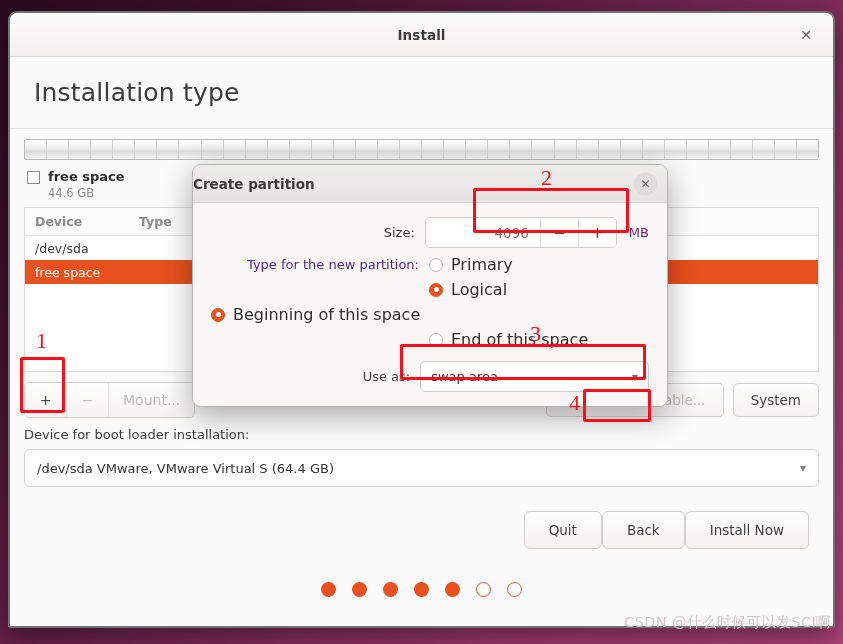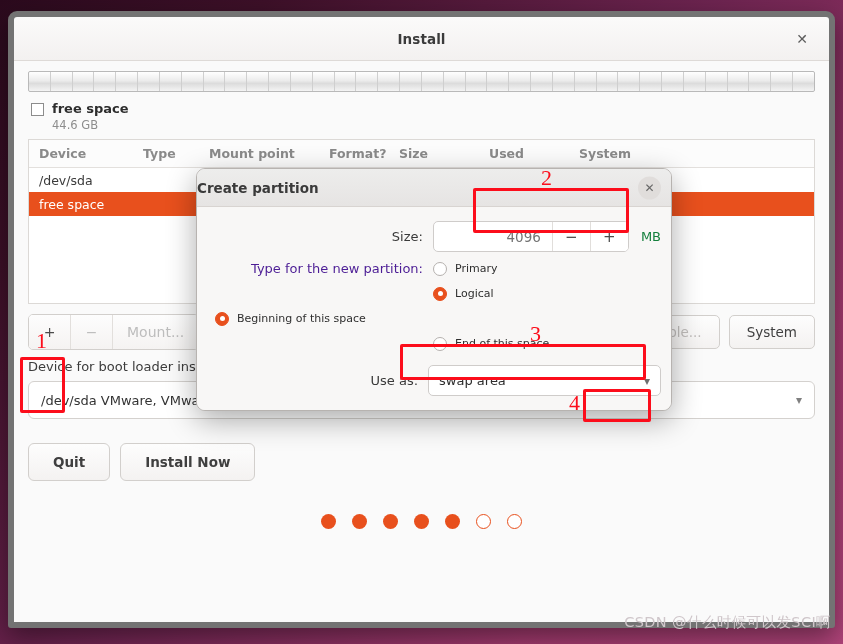--- a/index.html
+++ b/index.html
@@ -12,21 +12,21 @@
     background: linear-gradient(135deg, #2b0a1d 0%, #3d1028 18%, #6d2450 48%, #a23a6e 78%, #b0447a 100%);
     position: relative;
   }
 
   
   .window {
     position: absolute;
     left: 8px; top: 11px;
     width: 827px; height: 617px;
     background: #fafafa;
-    border: 6px solid #737373;
+    border: 2px solid #737373;
     border-radius: 9px 9px 3px 3px;
     box-shadow: 0 10px 26px rgba(0,0,0,.42);
     overflow: hidden;
   }
   .titlebar {
     position: relative;
     height: 44px;
     background: linear-gradient(180deg,#fbfafa 0%, #f3f1f0 100%);
     border-bottom: 1px solid #dedad7;
     border-radius: 8px 8px 0 0;
@@ -137,21 +137,21 @@
   .combo {
     margin-top: 7px; height: 38px;
     border: 1px solid #d4d1ce; border-radius: 6px;
     background: #fff;
     display: flex; align-items: center; padding: 0 12px;
     font-size: 13px; color: #333;
   }
   .combo .chev { margin-left: auto; color: #808080; font-size: 12px; }
 
   
-  .actions { display: flex; gap: 10px; margin-top: 24px; padding-right: 10px; font-weight: bold; }
+  .actions { display: flex; justify-content: flex-end; margin-top: 24px; padding-right: 10px; }
   .actions .btn { height: 38px; padding: 0 24px; font-size: 13.5px; border-radius: 6px; }
 
   
   .dots { display: flex; justify-content: center; gap: 16px; margin-top: 33px; }
   .dot { width: 15px; height: 15px; border-radius: 50%; }
   .dot.on { background: #e8501d; }
   .dot.off { background: #ffffff; border: 1.6px solid #e8501d; }
 
   
   .dialog {
@@ -172,21 +172,21 @@
     display: flex; align-items: center; justify-content: flex-start;
   }
   .dlg-title .t { font-size: 13.5px; font-weight: bold; color: #3a3a3a; }
   .dlg-close {
     position: absolute; right: 10px; top: 50%; transform: translateY(-50%);
     width: 23px; height: 23px; border-radius: 50%;
     background: #e0dddb;
     display: flex; align-items: center; justify-content: center;
     font-size: 12px; color: #666; cursor: pointer;
   }
-  .dlg-body { padding: 14px 10px 10px 18px; background: #f8f7f6; }
+  .dlg-body { padding: 14px 18px 10px 18px; background: #f8f7f6; }
 
   .frow { display: flex; align-items: center; margin-bottom: 4px; }
   .frow .flabel {
     width: 218px; text-align: right; padding-right: 10px;
     font-size: 13px; color: #3a3a3a;
   }
   .spin {
     display: flex; align-items: center;
     width: 196px; height: 31px;
     border: 1px solid #cfcccA; border-radius: 5px;
@@ -196,33 +196,33 @@
     flex: 1; text-align: right; padding-right: 11px;
     font-size: 13.5px; color: #737373;
   }
   .spin .sb {
     width: 38px; height: 100%;
     display: flex; align-items: center; justify-content: center;
     border-left: 1px solid #e1dedb;
     font-size: 15px; color: #4a4a4a; cursor: pointer;
     background: #fff;
   }
-  .unit { font-size: 13px; color: #15803d; margin-left: 12px; }
+  .unit { font-size: 13px; color: #701a75; margin-left: 12px; }
 
   .radio-row { display: flex; align-items: center; height: 25px; }
   .radio-row .flabel { width: 218px; text-align: right; padding-right: 10px; font-size: 13px; color: #4c1d95; }
   .radio {
     width: 14px; height: 14px; border-radius: 50%;
     border: 1.5px solid #b5b1ae; background: #fff;
     margin-right: 8px; flex: none;
     display: flex; align-items: center; justify-content: center;
   }
   .radio.on { border-color: #e8501d; background: #e8501d; }
   .radio.on::after { content: ""; width: 5px; height: 5px; border-radius: 50%; background: #fff; }
-  .radio-row .rlbl { font-size: 11px; color: #2f2f2f; }
+  .radio-row .rlbl { font-size: 16px; color: #2f2f2f; }
 
   .select {
     width: 238px; height: 31px;
     border: 1px solid #cfccca; border-radius: 5px;
     background: #fff; display: flex; align-items: center;
     padding: 0 10px; font-size: 13px; color: #2e2e2e;
   }
   .select .chev { margin-left: auto; color: #6e6e6e; font-size: 12px; }
 
   .dlg-actions {
@@ -251,20 +251,23 @@
 </head>
 <body>
 
 <div class="window">
 
   <div class="titlebar">
     <span class="ttl">Install</span>
     <span class="winclose">✕</span>
   </div>
 
+  <div class="page-head">
+    <h1>Installation type</h1>
+  </div>
 
   <div class="content">
 
     <div class="partbar">
       <i></i>
         <i></i>
         <i></i>
         <i></i>
         <i></i>
         <i></i>
@@ -351,20 +354,21 @@
     </div>
 
     <div class="bootlabel">Device for boot loader installation:</div>
     <div class="combo">
       <span>/dev/sda   VMware, VMware Virtual S (64.4 GB)</span>
       <span class="chev">▾</span>
     </div>
 
     <div class="actions">
       <div class="btn">Quit</div>
+      <div class="btn">Back</div>
       <div class="btn">Install Now</div>
     </div>
 
     <div class="dots">
       <span class="dot on"></span>
       <span class="dot on"></span>
       <span class="dot on"></span>
       <span class="dot on"></span>
       <span class="dot on"></span>
       <span class="dot off"></span>

